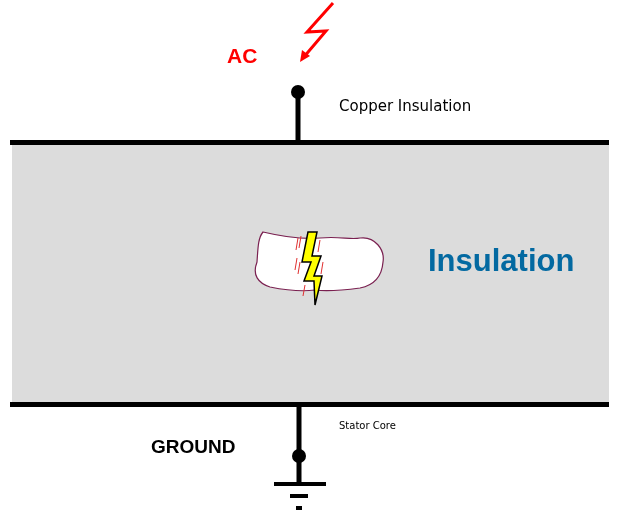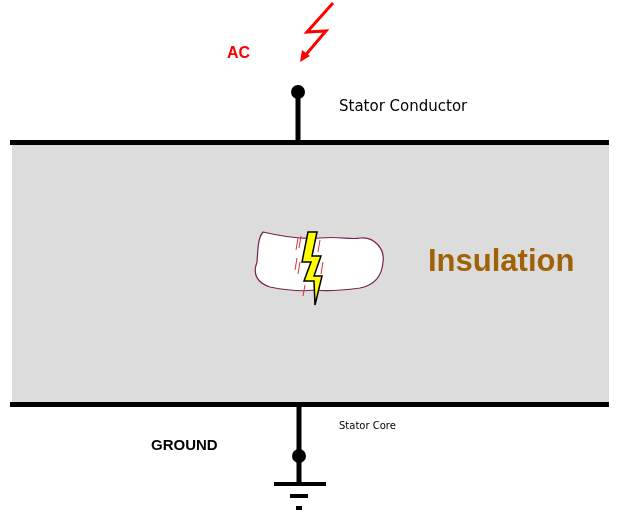--- a/index.html
+++ b/index.html
@@ -2,26 +2,26 @@
 <html><head>
 <meta charset="utf-8">
 <style>
   html, body { margin:0; padding:0; background:#ffffff; }
   body { width:628px; height:529px; position:relative; overflow:hidden; font-family:"Liberation Sans", sans-serif; }
   .abs { position:absolute; }
   #insulation-block { left:12px; top:143px; width:597px; height:262px; background:#dcdcdc; }
   .bar { background:#000; height:5px; }
   #top-bar { left:10px; top:140px; width:599px; }
   #bottom-bar { left:10px; top:402px; width:599px; }
-  #ac-label { left:227px; top:44px; font-size:16px; font-weight:bold; color:#ff0000; }
-  #ground-label { left:151px; top:436px; font-size:15px; font-weight:bold; color:#000; }
+  #ac-label { left:227px; top:44px; font-size:21px; font-weight:bold; color:#ff0000; }
+  #ground-label { left:151px; top:436px; font-size:19px; font-weight:bold; color:#000; }
   .small-label { font-size:16px; color:#000; font-family:"DejaVu Sans", sans-serif; }
   #copper-label { left:339px; top:97px; font-size:15px; }
   #stator-label { left:339px; top:420px; font-size:10px; }
-  #insulation-label { left:428px; top:243px; font-size:31px; font-weight:bold; color:#a16207; }
+  #insulation-label { left:428px; top:243px; font-size:31px; font-weight:bold; color:#0369a1; }
   svg { position:absolute; left:0; top:0; }
 </style>
 </head>
 <body>
 
 <div id="insulation-block" class="abs"></div>
 <div id="top-bar" class="abs bar"></div>
 <div id="bottom-bar" class="abs bar"></div>
 
 <svg width="628" height="529">
@@ -58,16 +58,16 @@
       <line x1="323" y1="262" x2="321" y2="274"></line>
     <line x1="320" y1="280" x2="318" y2="292"></line>
       <line x1="305" y1="285" x2="303" y2="296"></line>
   </g>
   <g>
     <polygon points="308,232 302,262 311,262 304,281 314,281 315,305 322,276 314,276 321,256 312,256 317,232" fill="#ffff00" stroke="#000" stroke-width="1.5"></polygon>
   </g>
 </svg>
 
 <div id="ac-label" class="abs">AC</div>
-<div id="copper-label" class="abs small-label">Stator Conductor</div>
+<div id="copper-label" class="abs small-label">Copper Insulation</div>
 <div id="insulation-label" class="abs">Insulation</div>
 <div id="stator-label" class="abs small-label">Stator Core</div>
 <div id="ground-label" class="abs">GROUND</div>
 
 </body></html>

